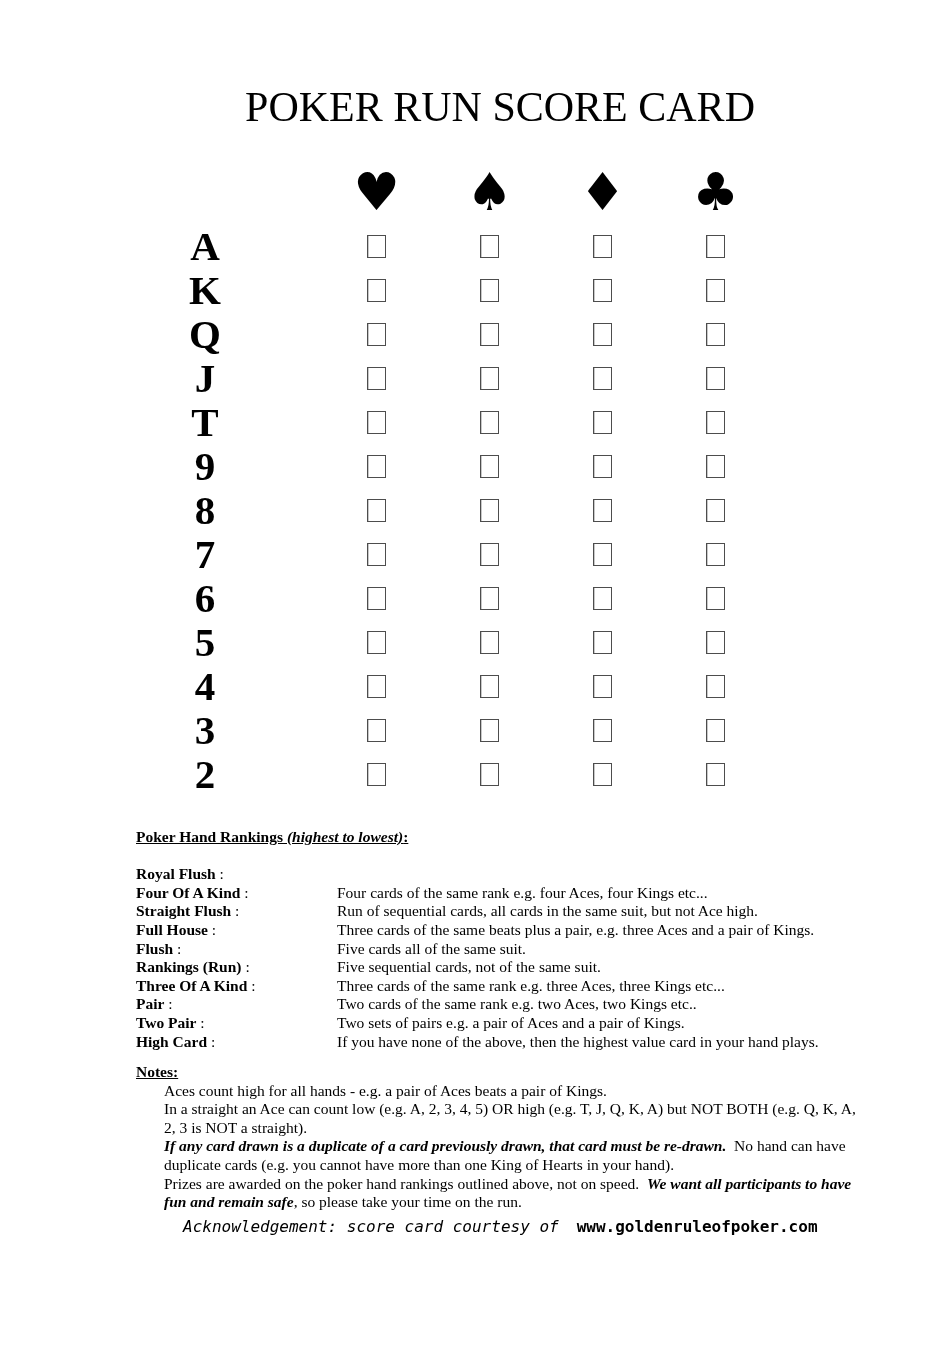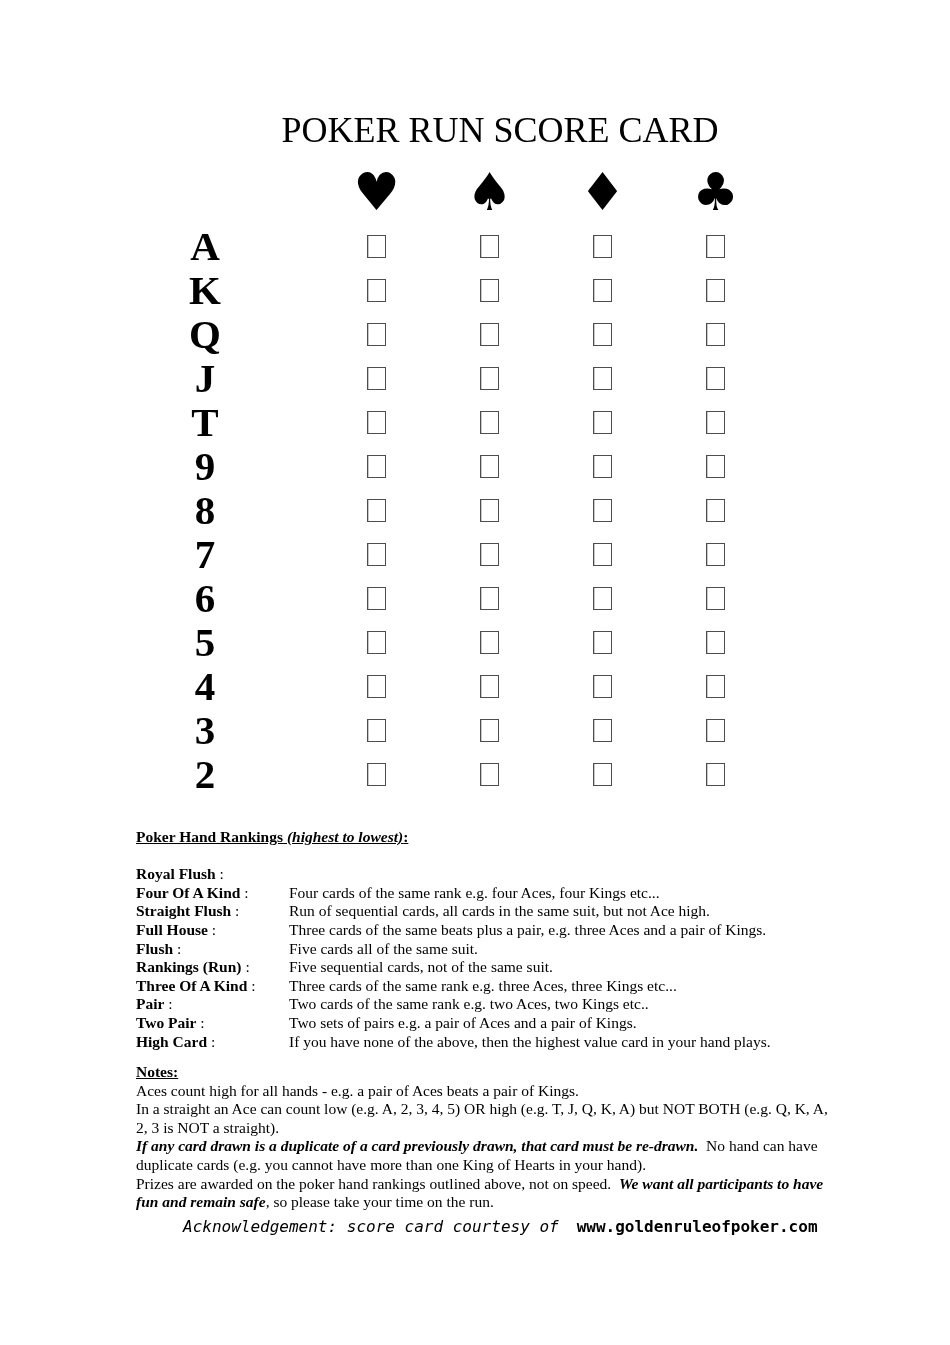--- a/index.html
+++ b/index.html
@@ -7,22 +7,22 @@
     width:950px; height:1345px;
     background:#ffffff;
     color:#000000;
     font-family:"Liberation Serif", serif;
     position:relative;
     overflow:hidden;
   }
   .page { position:absolute; left:0; top:0; width:950px; height:1345px; background:#ffffff; }
 
   .title {
-    position:absolute; left:136px; top:104px; width:728px;
-    font-size:36px; line-height:52px; text-align:center;
+    position:absolute; left:136px; top:81px; width:728px;
+    font-size:42px; line-height:52px; text-align:center;
     white-space:nowrap;
   }
 
   .score-grid {
     position:absolute; left:148px; top:160px;
     display:grid;
     grid-template-columns:114px 58px 113px 113px 113px 113px;
   }
   .suit-cell {
     height:64px; display:flex; align-items:center; justify-content:center;
@@ -39,30 +39,30 @@
     box-shadow:inset 1px 0 0 #c8c8c8;
   }
 
   .rankings {
     position:absolute; left:136px; top:815px; width:730px;
     font-size:15.5px; line-height:18.6px;
   }
   .sec-heading { font-weight:bold; text-decoration:underline; white-space:nowrap;margin-top:13px; }
   .sec-heading .em { font-style:italic; }
   .rankings-list { margin-top:18.6px; }
-  .rank-item { display:flex; }
+  .rank-item { display:flex;gap:48px; }
   .rank-item .label { flex:0 0 153px; }
   .rank-item .label b { font-weight:bold; }
   .rank-item .desc { white-space:nowrap; }
 
   .notes {
     position:absolute; left:136px; top:1050px; width:760px;
     font-size:15.5px; line-height:18.6px;
   }
-  .note-line { white-space:pre; }
+  .note-line { white-space:pre;margin-left:28px; }
   .bi { font-weight:bold; font-style:italic; }
 
   .footer {
     position:absolute; left:183px; top:1217px;
     font-family:"DejaVu Sans Mono", monospace;
     font-size:16px; line-height:20px; white-space:nowrap;
   }
   .footer .ack { font-style:italic; }
   .footer .site { font-weight:bold; margin-left:18px; }
 </style>

